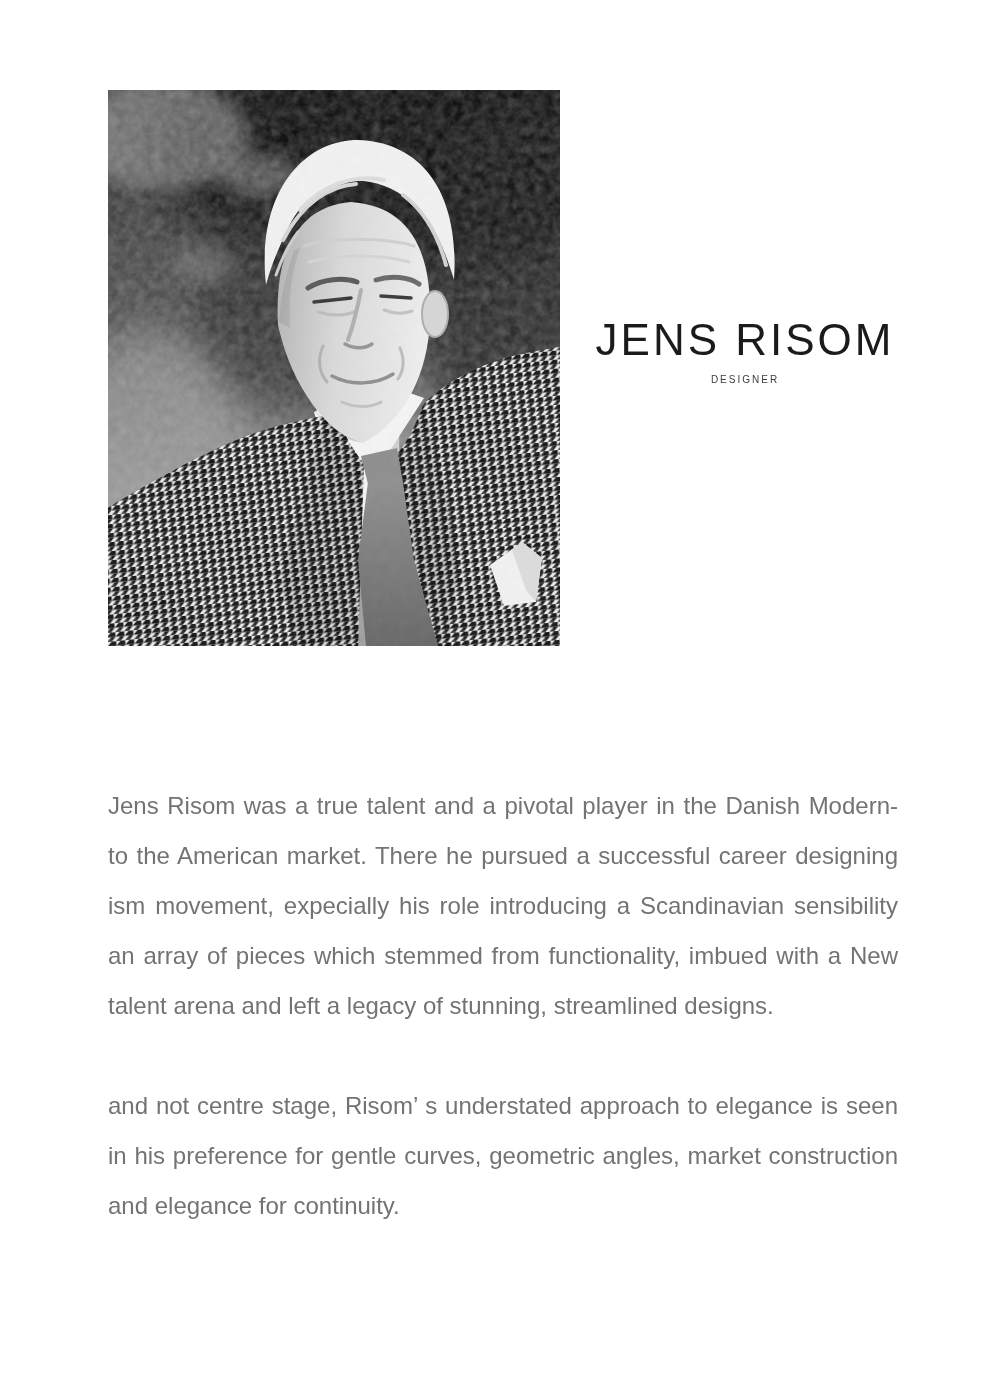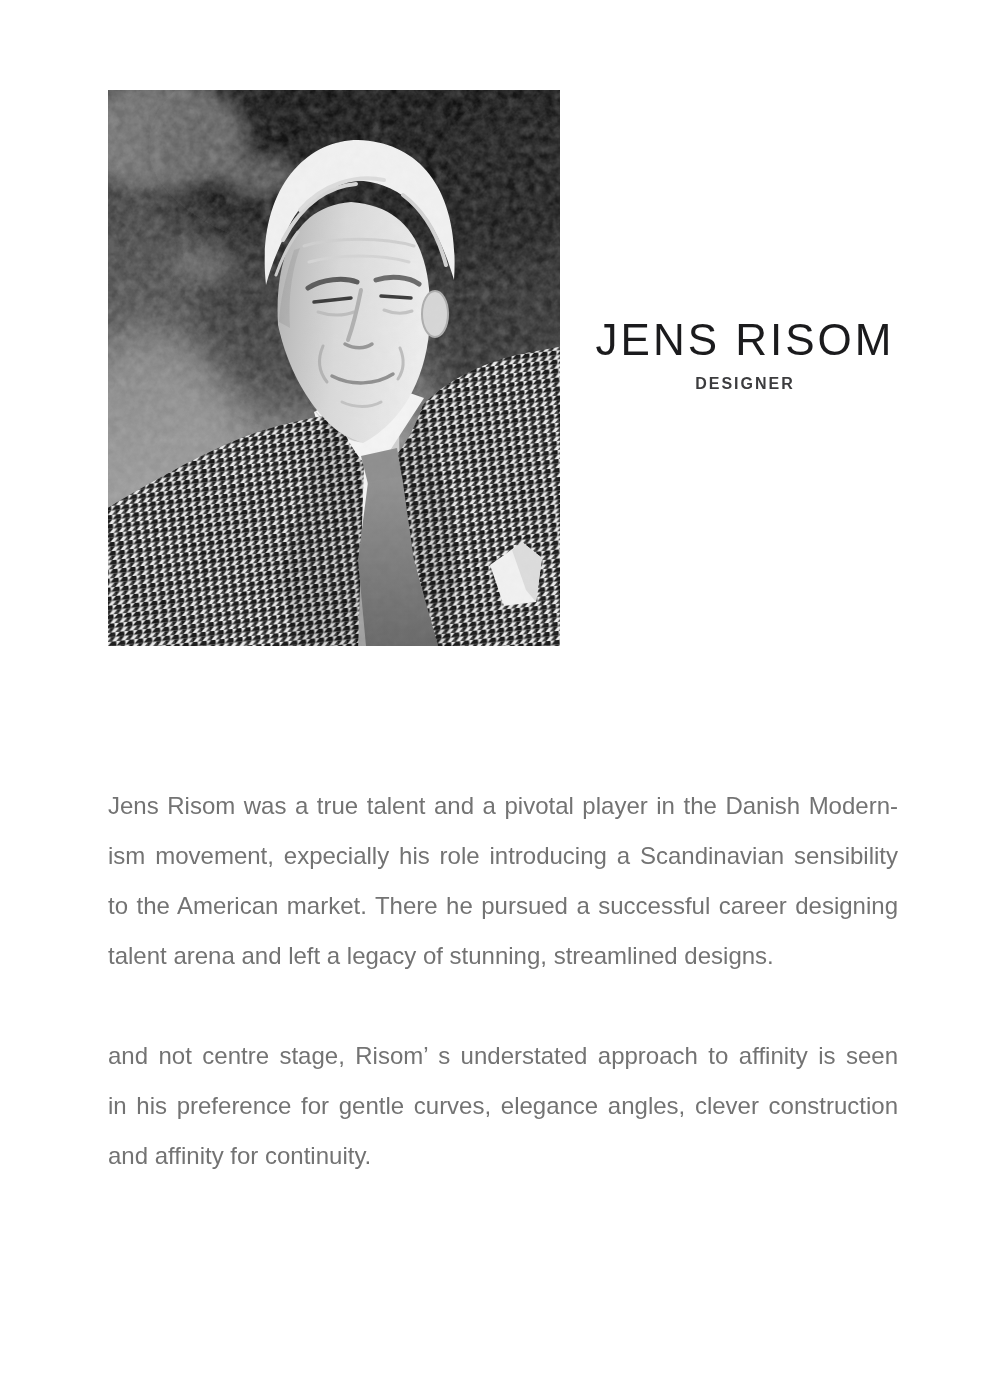--- a/index.html
+++ b/index.html
@@ -31,24 +31,24 @@
   .doc-title {
     font-size: 44px;
     line-height: 1.15;
     letter-spacing: 3px;
     font-weight: 400;
     color: #1b1b1d;
     white-space: nowrap;
   }
   .doc-subtitle {
     margin-top: 8px;
-    font-size: 16px;
+    font-size: 10px;
     line-height: 1.2;
     letter-spacing: 2px;
-    font-weight: 700;
+    font-weight: 400;
     color: #3c3c3e;
   }
   .body-text {
     position: absolute;
     left: 108px;
     top: 781px;
     width: 790px;
     font-size: 24px;
     line-height: 50px;
     color: #737373;
@@ -169,24 +169,25 @@
   </div>
 
   <div class="title-block">
     <div class="doc-title">JENS RISOM</div>
     <div class="doc-subtitle">DESIGNER</div>
   </div>
 
   <div class="body-text" id="paragraphs">
       <div class="para">
         <div class="line">Jens Risom was a true talent and a pivotal player in the Danish Modern-</div>
+        <div class="line">to the American market. There he pursued a successful career designing</div>
         <div class="line">ism movement, expecially his role introducing a Scandinavian sensibility</div>
-        <div class="line">to the American market. There he pursued a successful career designing</div>
+        <div class="line">an array of pieces which stemmed from functionality, imbued with a New</div>
         <div class="line last">talent arena and left a legacy of stunning, streamlined designs.</div>
       </div>
       <div class="para">
-        <div class="line">and not centre stage, Risom’ s understated approach to affinity is seen</div>
-        <div class="line">in his preference for gentle curves, elegance angles, clever construction</div>
-        <div class="line last">and affinity for continuity.</div>
+        <div class="line">and not centre stage, Risom’ s understated approach to elegance is seen</div>
+        <div class="line">in his preference for gentle curves, geometric angles, market construction</div>
+        <div class="line last">and elegance for continuity.</div>
       </div>
     </div>
 
 </div>
 
 </body></html>

